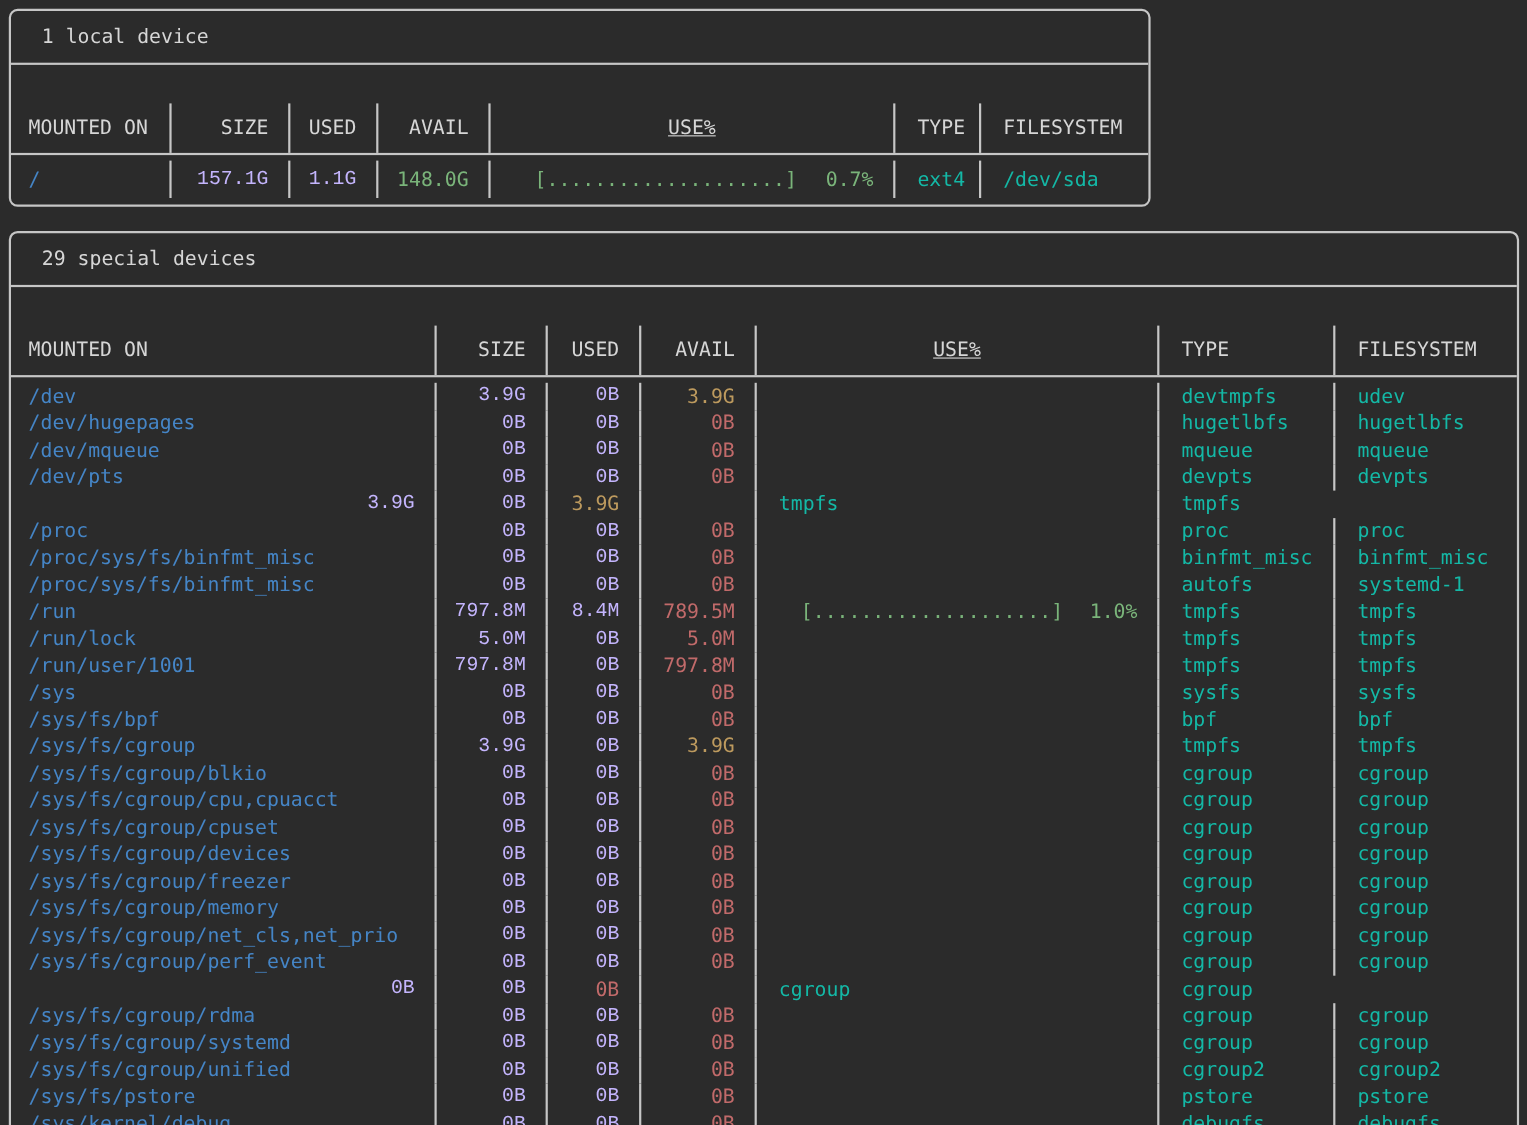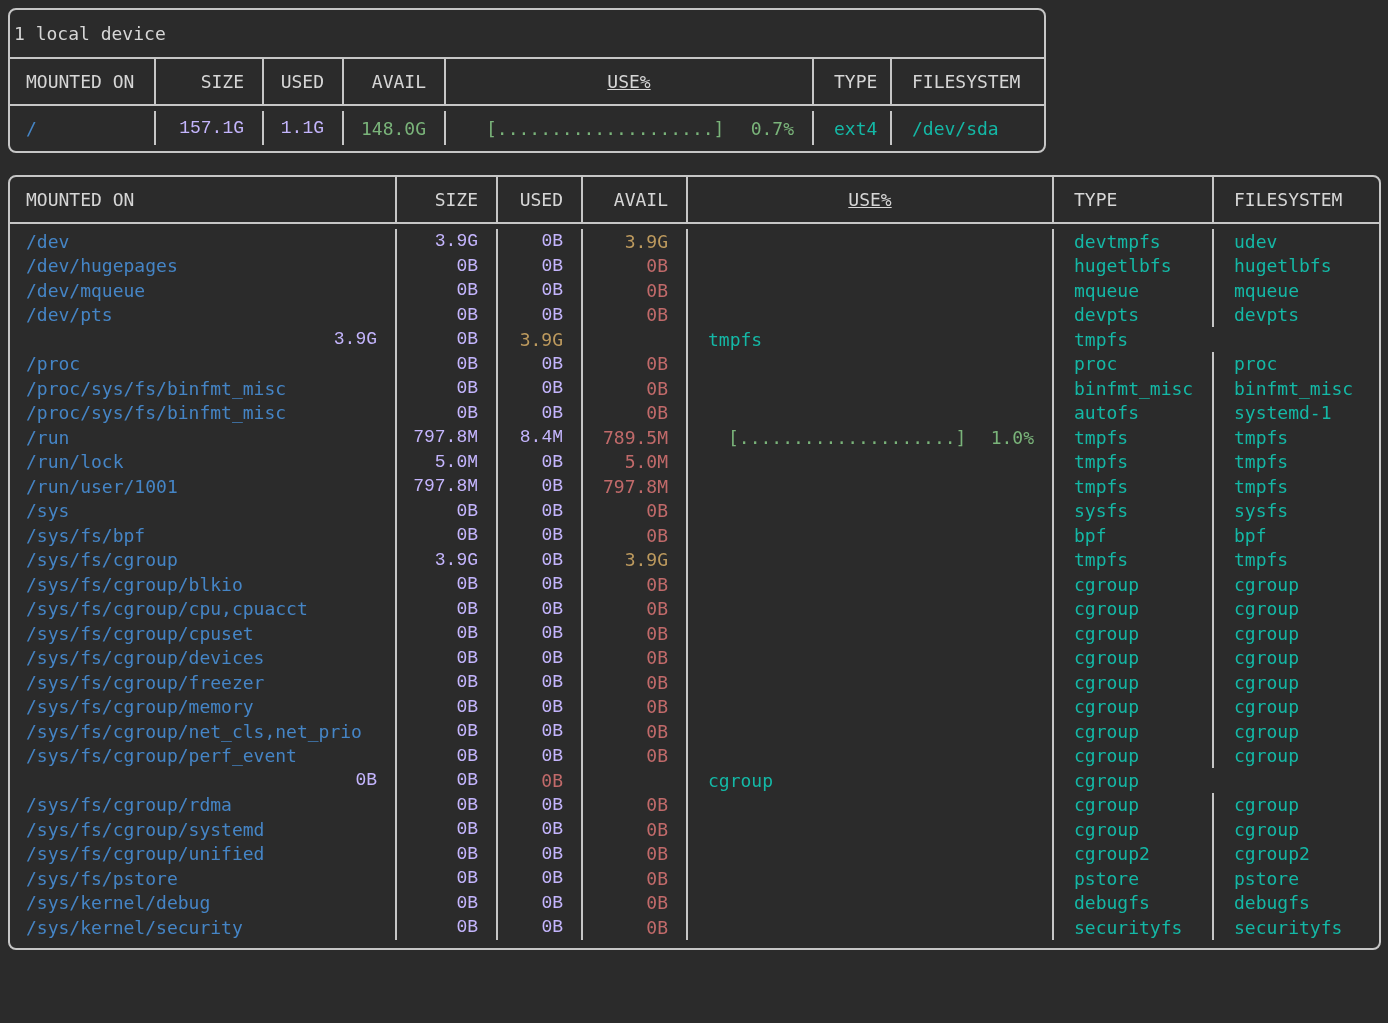--- a/index.html
+++ b/index.html
@@ -18,29 +18,29 @@
     border-radius:8px;
     box-sizing:border-box;
     background:#2b2b2b;
     overflow:hidden;
   }
   .t1{width:1038px;margin-bottom:22px;}
   .t2{width:1373px;}
   .title{
     height:47px;
     display:flex;align-items:center;
-    padding-left:4px;
+    padding-left:28px;
     border-bottom:2px solid #c6c6c6;
     color:#d6d6d6;
     white-space:pre;
   }
   .grid{display:grid;}
   .g1{grid-template-columns:146px 108px 80px 102px 368px 78px 152px;}
   .g2{grid-template-columns:387px 101px 85px 105px 366px 160px 165px;}
-  .hdr{border-bottom:2px solid #c6c6c6;}
+  .hdr{border-bottom:2px solid #c6c6c6;margin-top:35px;}
   .hdr .cell{height:45px;}
   .cell{
     display:flex;align-items:center;
     border-right:2px solid #c6c6c6;
     box-sizing:border-box;
     white-space:pre;
     overflow:hidden;
   }
   .cell:last-child{border-right:none;}
   .al{justify-content:flex-start;padding-left:16px;}
@@ -84,20 +84,21 @@
       <span>[....................]</span>
       <span>0.7%</span>
     </div>
     <div class="cell apad c-purple">ext4</div>
     <div class="cell apad c-purple">/dev/sda</div>
   </div>
     </div>
 </div>
 
 <div class="tbl t2">
+  <div class="title">29 special devices</div>
   <div class="grid g2 hdr">
     <div class="cell al">MOUNTED ON</div>
     <div class="cell ar">SIZE</div>
     <div class="cell ar">USED</div>
     <div class="cell ar">AVAIL</div>
     <div class="cell ac">USE%</div>
     <div class="cell apad">TYPE</div>
     <div class="cell apad">FILESYSTEM</div>
   </div>
   <div class="rows">

